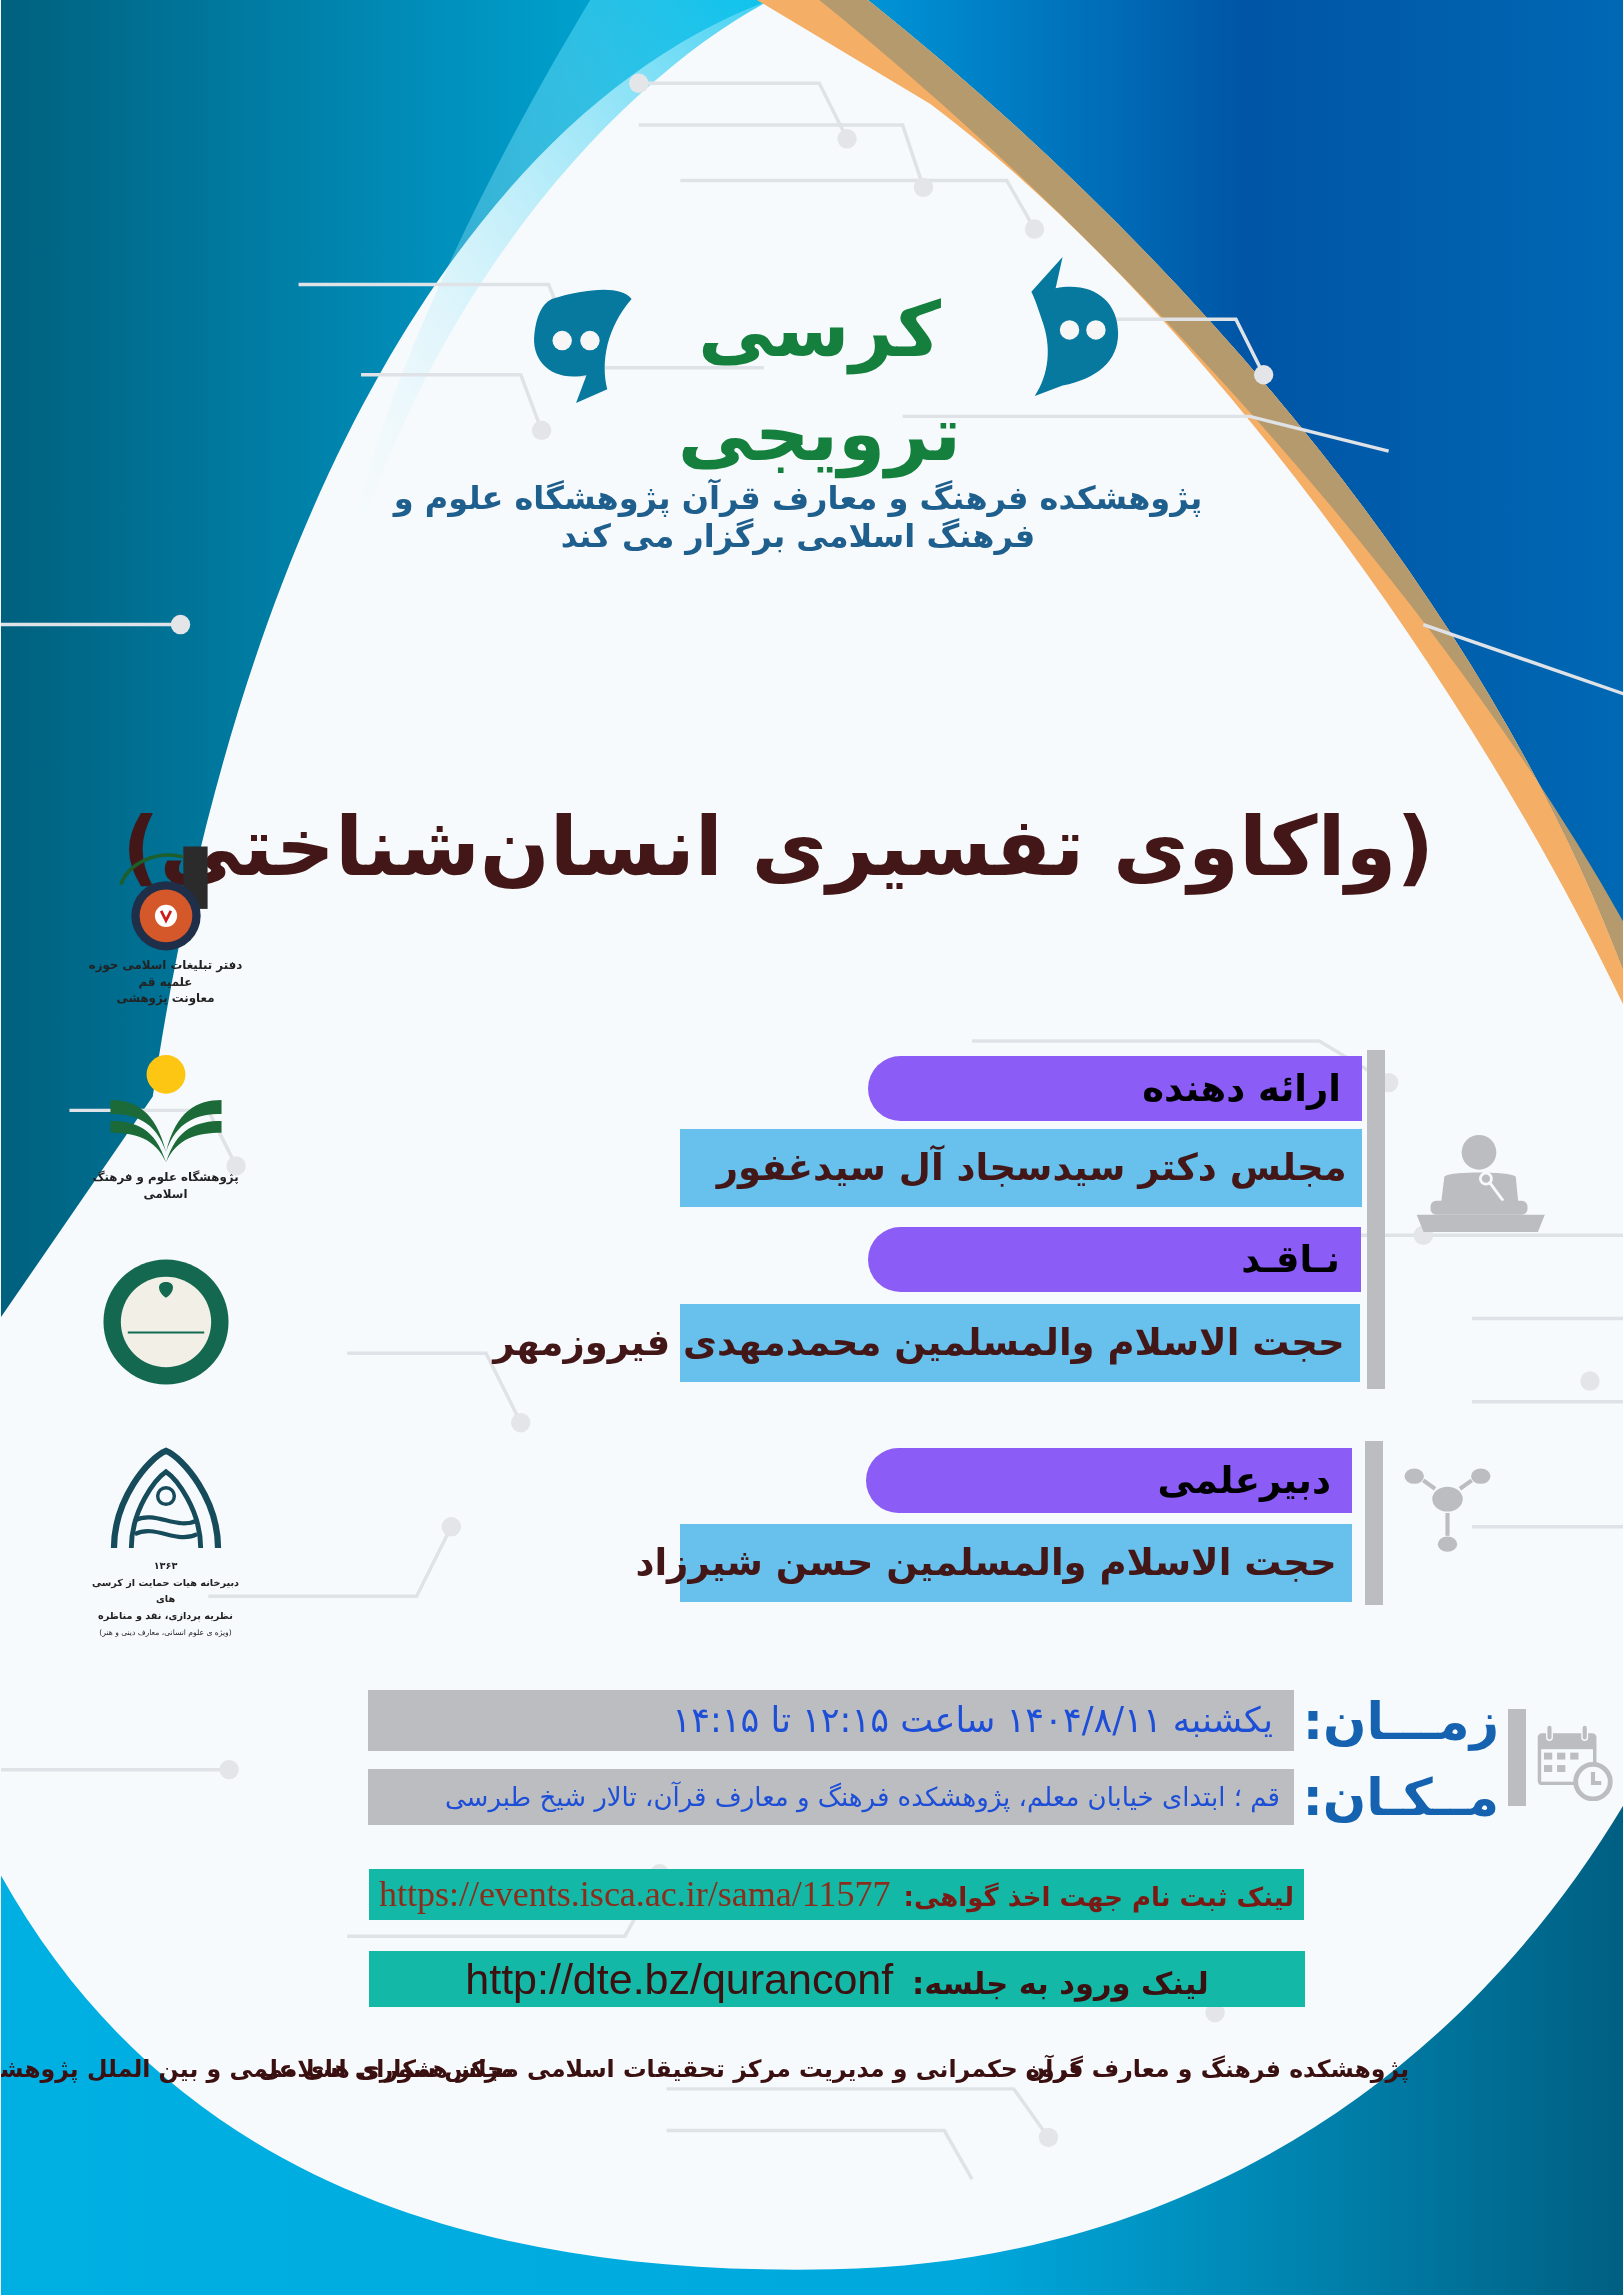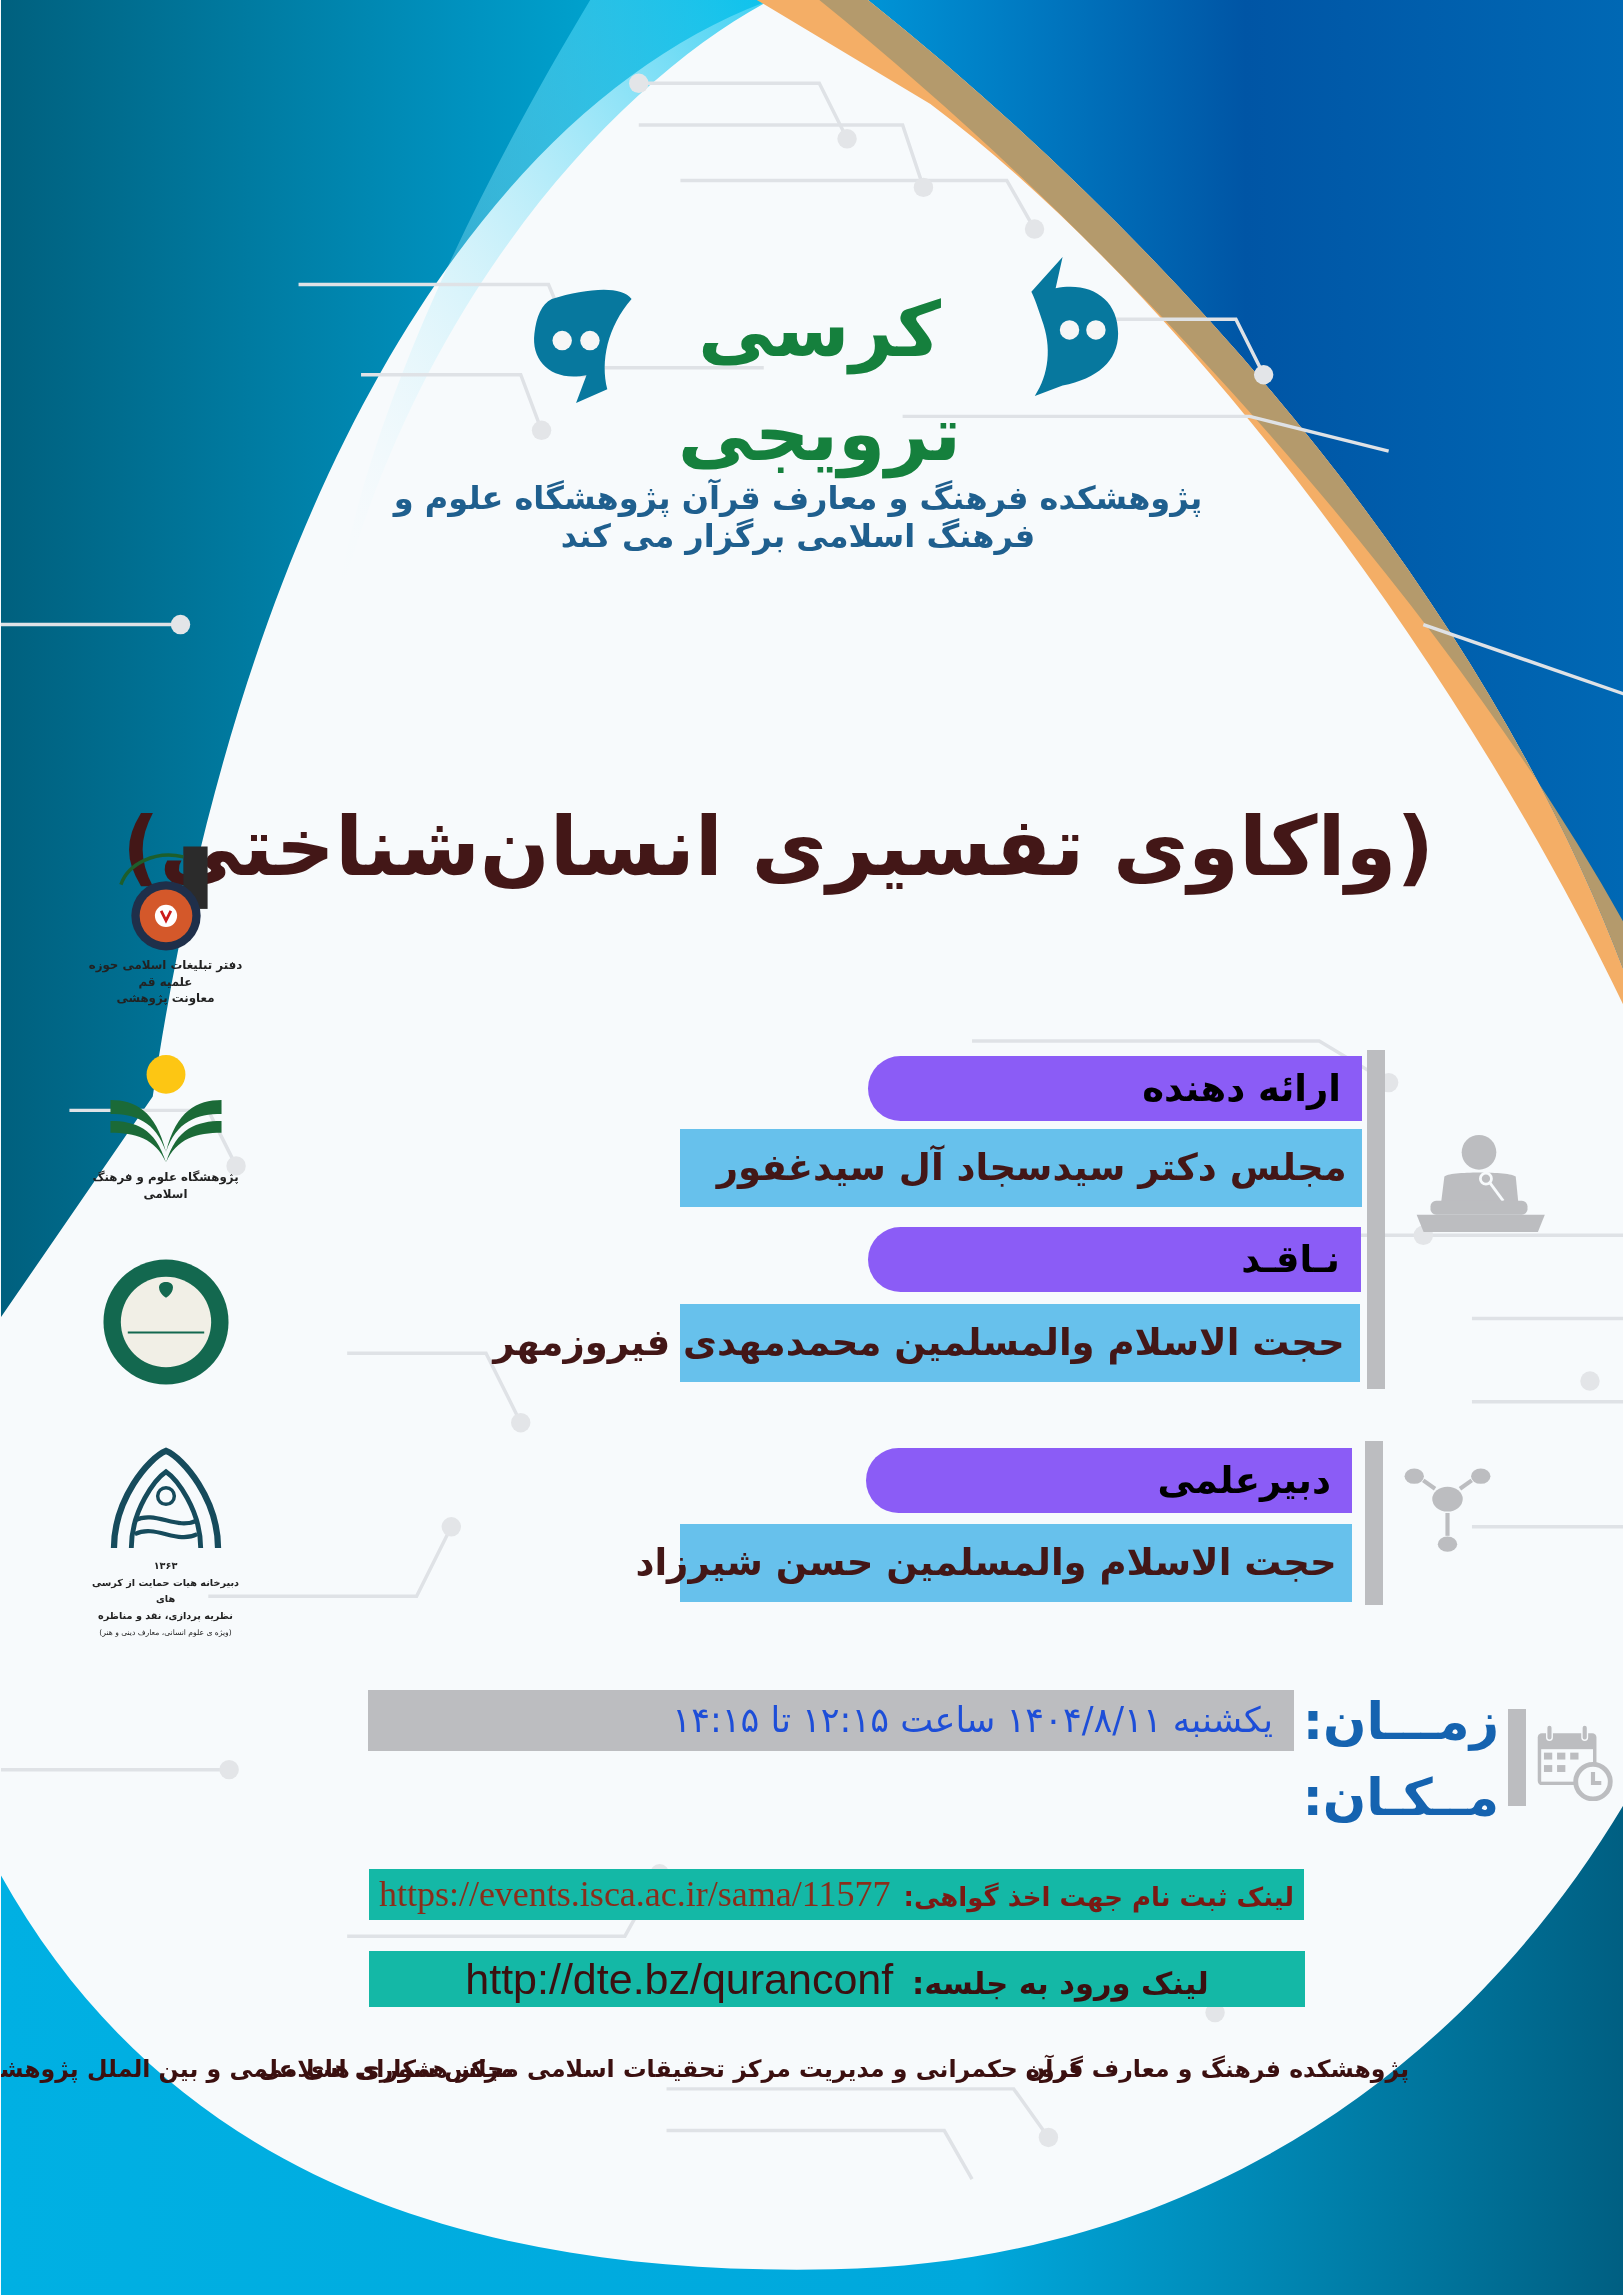--- a/index.html
+++ b/index.html
@@ -246,20 +246,21 @@
     <ellipse cx="70" cy="55" rx="22" ry="18" fill="#bcbdc0"></ellipse>
     <ellipse cx="70" cy="120" rx="14" ry="11" fill="#bcbdc0"></ellipse>
     <line x1="35" y1="28" x2="52" y2="40" stroke="#bcbdc0" stroke-width="6"></line>
     <line x1="105" y1="28" x2="88" y2="40" stroke="#bcbdc0" stroke-width="6"></line>
     <line x1="70" y1="75" x2="70" y2="108" stroke="#bcbdc0" stroke-width="6"></line>
   </svg>
 
   <div class="abs tp-box" style="left:368px;top:1690px;width:926px;height:61px;font-size:35px;line-height:61px;padding-right:21px;">یکشنبه ۱۴۰۴/۸/۱۱ ساعت ۱۲:۱۵ تا ۱۴:۱۵</div>
   <div class="abs tp-label" style="left:1312px;top:1687px;width:187px;text-align:right;line-height:69px;">زمـــان:</div>
 
+  <div class="abs tp-box" style="left:368px;top:1769px;width:926px;height:56px;font-size:26px;line-height:56px;padding-right:14px;">قم ؛ ابتدای خیابان معلم، پژوهشکده فرهنگ و معارف قرآن، تالار شیخ طبرسی</div>
   <div class="abs tp-label" style="left:1312px;top:1763px;width:187px;text-align:right;line-height:69px;">مــکـان:</div>
 
   <div class="abs v-bar" style="left:1508px;top:1709px;height:97px;"></div>
   <svg class="abs" style="left:1534px;top:1725px" width="80" height="76" viewBox="0 0 115 110">
     <rect x="5" y="12" width="85" height="75" rx="6" fill="#bcbdc0"></rect>
     <rect x="18" y="0" width="8" height="22" rx="4" fill="#bcbdc0" stroke="#f7fafc" stroke-width="2"></rect>
     <rect x="69" y="0" width="8" height="22" rx="4" fill="#bcbdc0" stroke="#f7fafc" stroke-width="2"></rect>
     <rect x="10" y="35" width="75" height="47" fill="#f7fafc"></rect>
     <g fill="#bcbdc0">
       <rect x="14" y="40" width="12" height="10"></rect>

